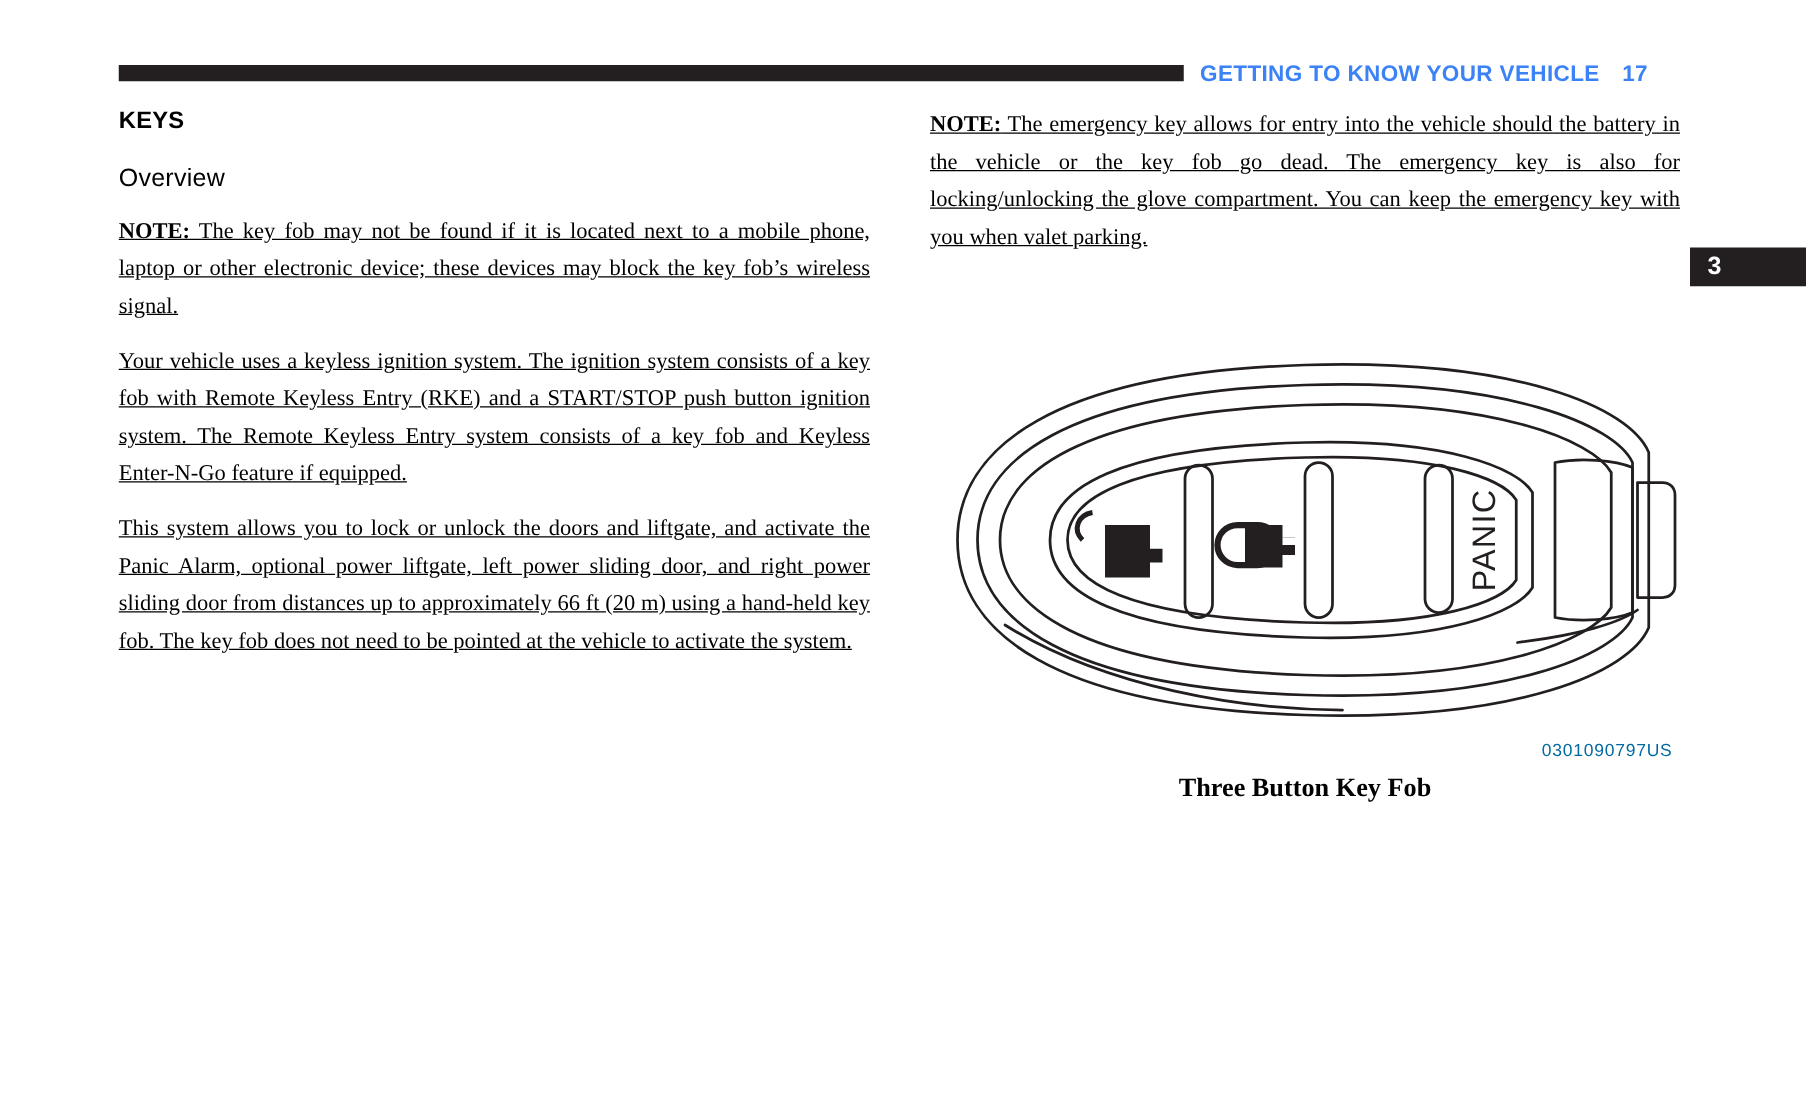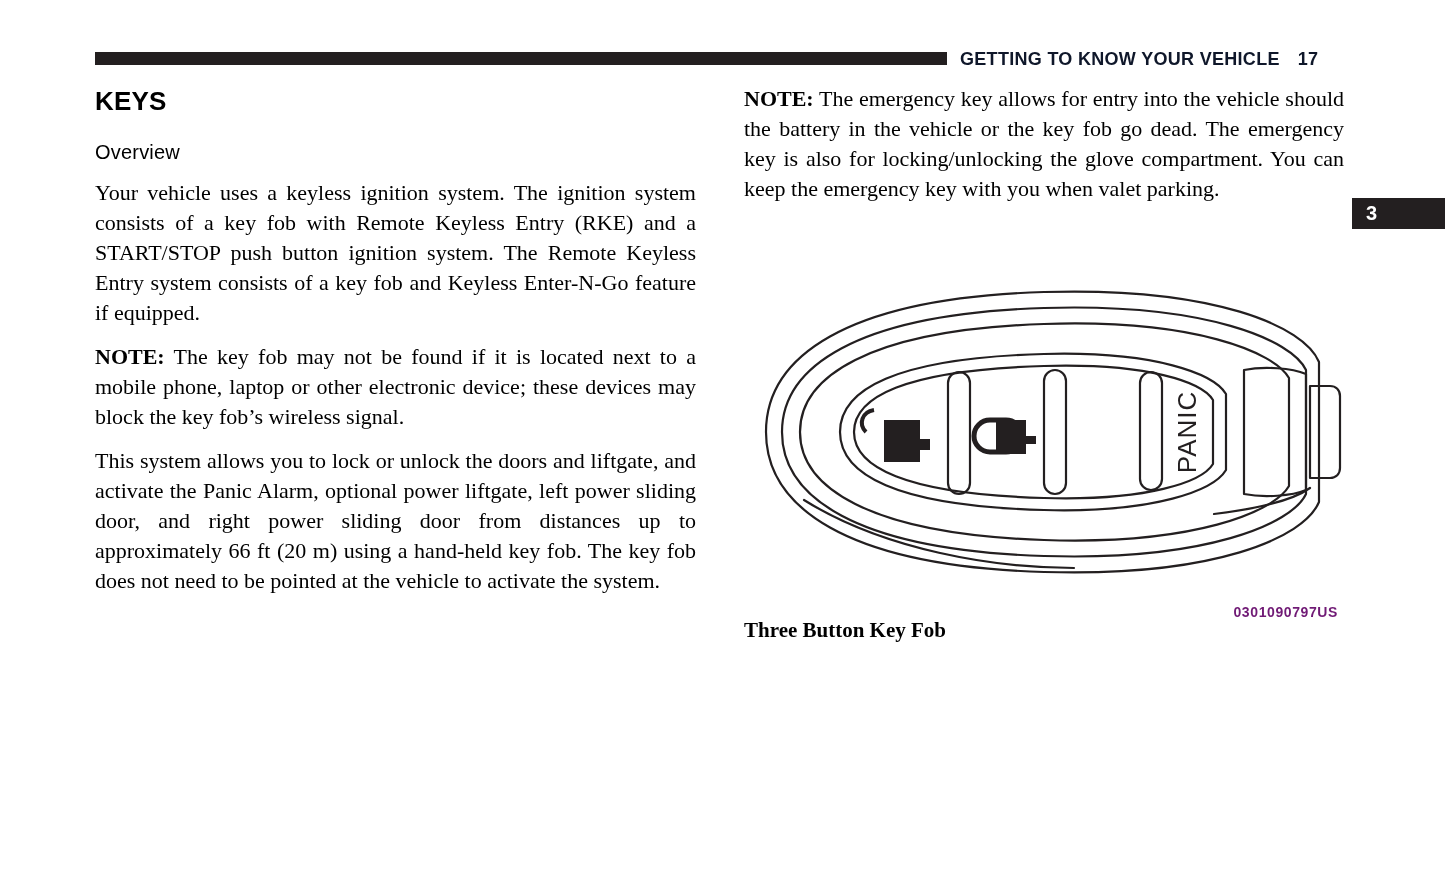--- a/index.html
+++ b/index.html
@@ -34,21 +34,21 @@
   }
   .header-title {
     position: absolute;
     left: 960px;
     top: 49px;
     width: 390px;
     font-family: "Liberation Sans", sans-serif;
     font-weight: bold;
     font-size: 18px;
     letter-spacing: 0.3px;
-    color: #0f172a;
+    color: #3b82f6;
     white-space: nowrap;
   }
   .header-pagenum {
     margin-left: 18px;
   }
 
   
   .chapter-tab {
     position: absolute;
     left: 1352px;
@@ -75,41 +75,42 @@
     left: 95px;
     width: 601px;
   }
   .col-right {
     left: 744px;
     width: 600px;
   }
 
   h1.section-title {
     font-family: "Liberation Sans", sans-serif;
-    font-size: 26px;
+    font-size: 19px;
     font-weight: bold;
     margin: 0 0 0 0;
     padding: 6px 0 0 0;
     letter-spacing: 0.2px;
   }
   h2.sub-title {
     font-family: "Liberation Sans", sans-serif;
     font-size: 20px;
     font-weight: normal;
     margin: 24px 0 0 0;
     letter-spacing: 0.2px;
   }
   p.body {
     font-family: "Liberation Serif", serif;
-    font-size: 22px;
+    font-size: 18px;
     line-height: 30px;
     margin: 14px 0 0 0;
     text-align: justify;
     text-justify: inter-word;
     hyphens: none;
+    text-decoration: underline;
   }
   p.body.first-right {
     margin-top: 4px;
   }
   .note-label {
     font-weight: bold;
   }
 
   
   .figure {
@@ -121,31 +122,30 @@
   }
   .figure svg {
     display: block;
   }
   .figure-code {
     position: absolute;
     right: 6px;
     top: 330px;
     font-family: "Liberation Sans", sans-serif;
     font-size: 14px;
-    font-weight: bold;
+    font-weight: normal;
     letter-spacing: 0.6px;
-    color: #701a75;
-    margin-top: 12px;
+    color: #0369a1;
   }
   .figure-caption {
     position: absolute;
     left: 0;
     top: 356px;
     width: 600px;
-    text-align: left;
+    text-align: center;
     font-family: "Liberation Serif", serif;
     font-weight: bold;
     font-size: 21px;
   }
 </style>
 </head>
 <body>
 
 <div class="page">
 
@@ -155,22 +155,22 @@
     <span>GETTING TO KNOW YOUR VEHICLE</span><span class="header-pagenum">17</span>
   </div>
 
   <div class="chapter-tab">
     <span>3</span>
   </div>
 
   <div class="col col-left">
     <h1 class="section-title">KEYS</h1>
     <h2 class="sub-title">Overview</h2>
+    <p class="body"><span class="note-label">NOTE:</span><span> The key fob may not be found if it is located next to a mobile phone, laptop or other electronic device; these devices may block the key fob’s wireless signal.</span></p>
     <p class="body">Your vehicle uses a keyless ignition system. The ignition system consists of a key fob with Remote Keyless Entry (RKE) and a START/STOP push button ignition system. The Remote Keyless Entry system consists of a key fob and Keyless Enter-N-Go feature if equipped.</p>
-    <p class="body"><span class="note-label">NOTE:</span><span> The key fob may not be found if it is located next to a mobile phone, laptop or other electronic device; these devices may block the key fob’s wireless signal.</span></p>
     <p class="body">This system allows you to lock or unlock the doors and liftgate, and activate the Panic Alarm, optional power liftgate, left power sliding door, and right power sliding door from distances up to approximately 66 ft (20 m) using a hand-held key fob. The key fob does not need to be pointed at the vehicle to activate the system.</p>
   </div>
 
   <div class="col col-right">
     <p class="body first-right"><span class="note-label">NOTE:</span><span> The emergency key allows for entry into the vehicle should the battery in the vehicle or the key fob go dead. The emergency key is also for locking/unlocking the glove compartment. You can keep the emergency key with you when valet parking.</span></p>
   </div>
 
   <div class="figure">
     <svg width="600" height="340" viewBox="0 0 600 340">
       <g fill="none" stroke="#231f20" stroke-width="2.2" stroke-linejoin="round" stroke-linecap="round">

